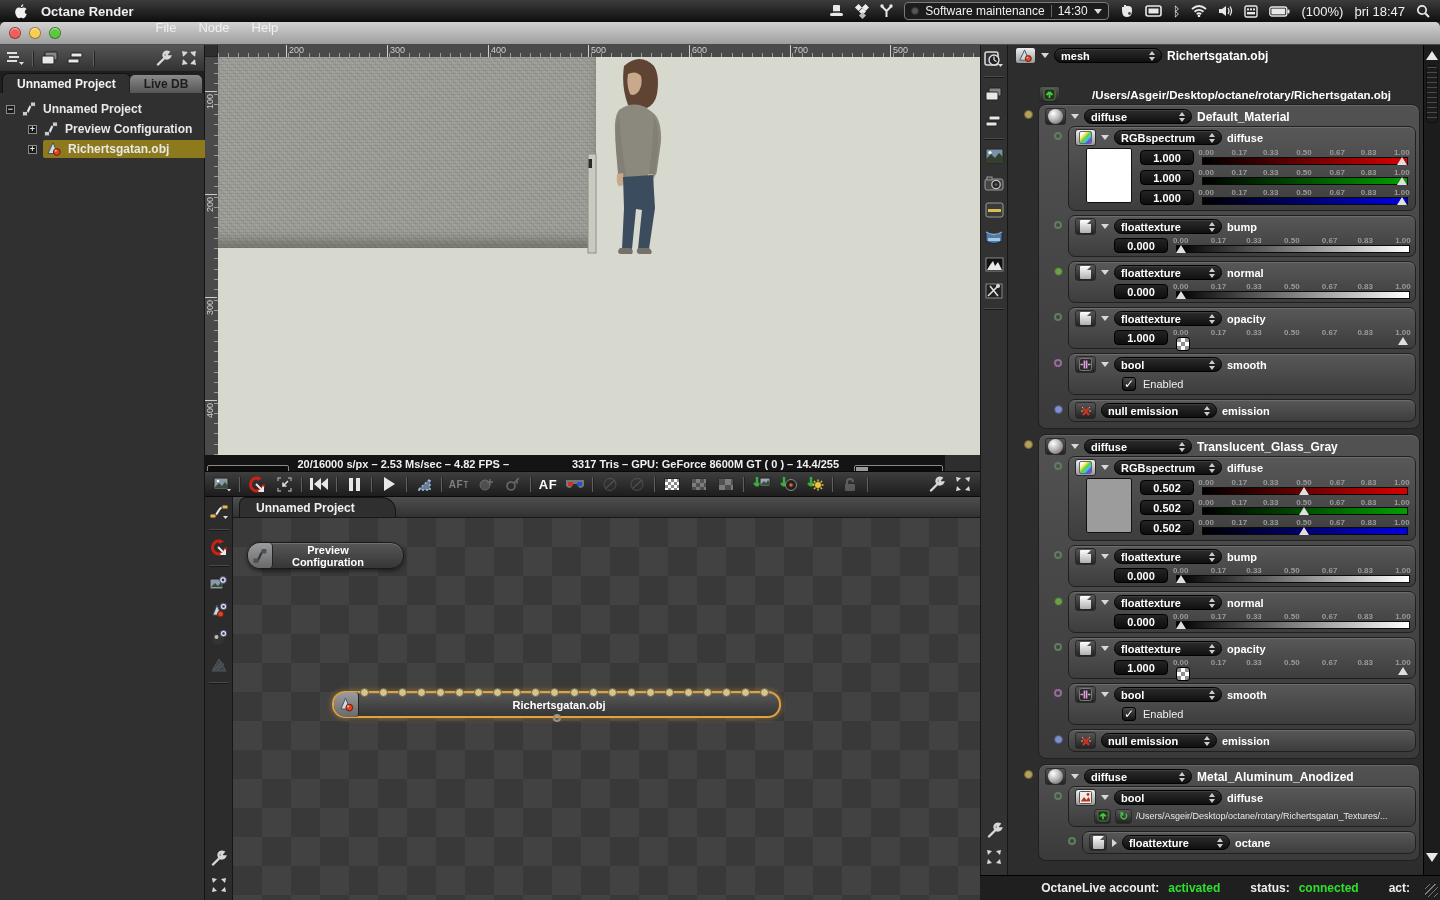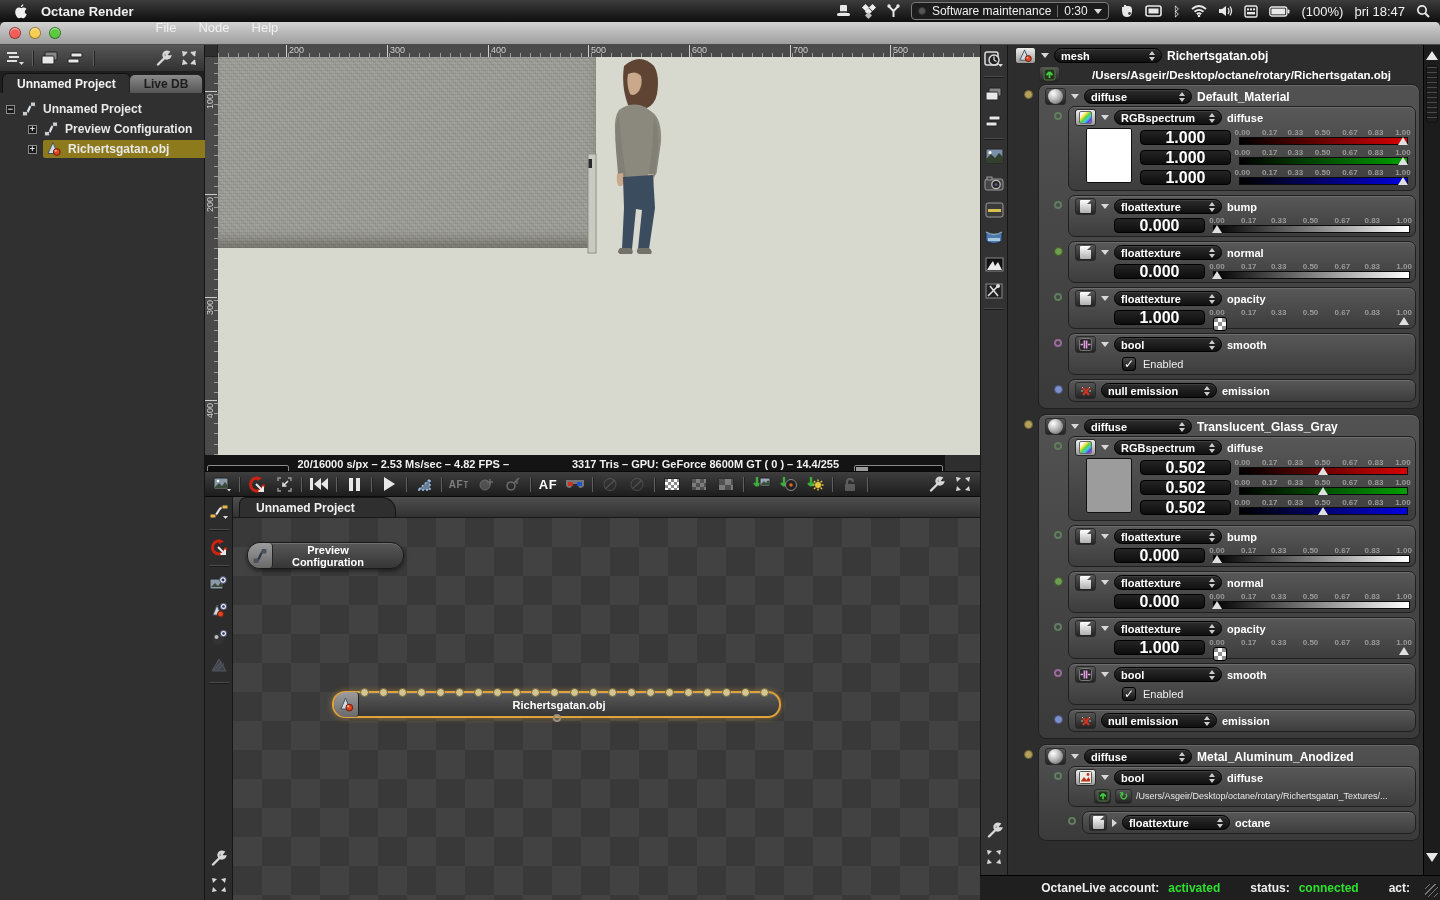--- a/index.html
+++ b/index.html
@@ -146,22 +146,22 @@
   .mat { background:linear-gradient(#525252,#3a3a3a); border:1px solid #202020; border-radius:8px;
     box-shadow:inset 0 1px 0 rgba(255,255,255,.12); margin:0 1px 5px 26px; padding:2px 3px; position:relative; }
   .sub { margin-left:26px; position:relative; }
   .dot { position:absolute; left:-15px; top:5px; width:9px; height:9px; border-radius:50%; }
   .dot.tan { background:#b3a05c; border:1px solid #6d6030; }
   .dot.ogrn { border:2px solid #5e7e5e; width:8px; height:8px; }
   .dot.grn { background:#6f9d50; border:1px solid #3c5a29; }
   .dot.opnk { border:2px solid #9a6b9a; width:8px; height:8px; }
   .dot.blu { background:#7c8fc9; border:1px solid #45507a; }
   .dot.oblu { border:2px solid #5a6b9a; width:8px; height:8px; }
-  .vbox { width:91px; height:15px; background:linear-gradient(#242424,#0d0d0d); border:1px solid #000;
-    border-radius:4px; color:#fff; font-size:16px; font-weight:bold; display:flex; align-items:center;
+  .vbox { width:54px; height:15px; background:linear-gradient(#242424,#0d0d0d); border:1px solid #000;
+    border-radius:4px; color:#fff; font-size:11px; font-weight:bold; display:flex; align-items:center;
     justify-content:center; flex:none; }
   .vrow { display:flex; align-items:center; gap:8px; height:19px; padding-left:42px; }
   .slider { flex:1; position:relative; height:18px; margin-right:2px; }
   .ticks { position:absolute; left:0; right:0; top:-1px; height:8px; }
   .ticks span { position:absolute; transform:translateX(-50%); font-size:8px; color:#9a9a9a; font-weight:bold; }
   .sbar { position:absolute; left:0; right:0; top:8px; height:8px; border:1px solid #0a0a0a; }
   .sbar.red { background:linear-gradient(to right,#000,#d90000); }
   .sbar.gre { background:linear-gradient(to right,#000,#00a000); }
   .sbar.blu { background:linear-gradient(to right,#000,#0000e0); }
   .sbar.gray { background:linear-gradient(to right,#000,#fff); }
@@ -233,21 +233,21 @@
         <svg width="13" height="14" viewBox="0 0 13 14">
           <path d="M6.5,13 V7 M6.5,7 L2,2.5 M6.5,7 L11,2.5" stroke="#e8e8e8" stroke-width="2" fill="none"></path>
           <circle cx="2" cy="2" r="1.7" fill="#e8e8e8"></circle>
           <circle cx="11" cy="2" r="1.7" fill="#e8e8e8"></circle>
         </svg>
       </span>
     <span class="pill">
       <span class="led"></span>
       <span>Software maintenance</span>
       <span class="tdiv"></span>
-      <span>0:30</span>
+      <span>14:30</span>
       <span class="caret-dn"></span>
     </span>
     <span>
         <svg width="14" height="15" viewBox="0 0 14 15">
           <path fill="#e8e8e8" d="M4,1 L4,3 2,3 2,5 C2,10 3,13 7,13 11,13 12,10 12,6 12,3.5 11,2 8,2 L6,2 6,1 Z"></path>
           <circle cx="9.5" cy="9.5" r="1.4" fill="#444"></circle>
         </svg>
       </span>
     <span>
         <svg width="17" height="13" viewBox="0 0 17 13">
@@ -769,21 +769,21 @@
     <span class="tri"></span>
     <span class="dd">
         <span class="ddt">mesh</span>
         <span class="ud">
           <i class="up"></i>
           <i class="dn"></i>
         </span>
       </span>
     <span class="hlabel">Richertsgatan.obj</span>
   </div>
-  <div class="irow" style="margin-left:24px;">
+  <div class="irow" style="margin-left:24px;margin-top:20px;">
     <span class="ibtn green">
         <svg width="13" height="13" viewBox="0 0 13 13">
           <rect x="1" y="1" width="11" height="11" rx="2" fill="#23331e" stroke="#5a7a4a"></rect>
           <path d="M6.5,10 V4 M6.5,4 L3.5,7 M6.5,4 L9.5,7" stroke="#44cc44" stroke-width="1.8" fill="none"></path>
         </svg>
       </span>
     <span class="pathtext">/Users/Asgeir/Desktop/octane/rotary/Richertsgatan.obj</span>
   </div>
 
   <div class="mat">

